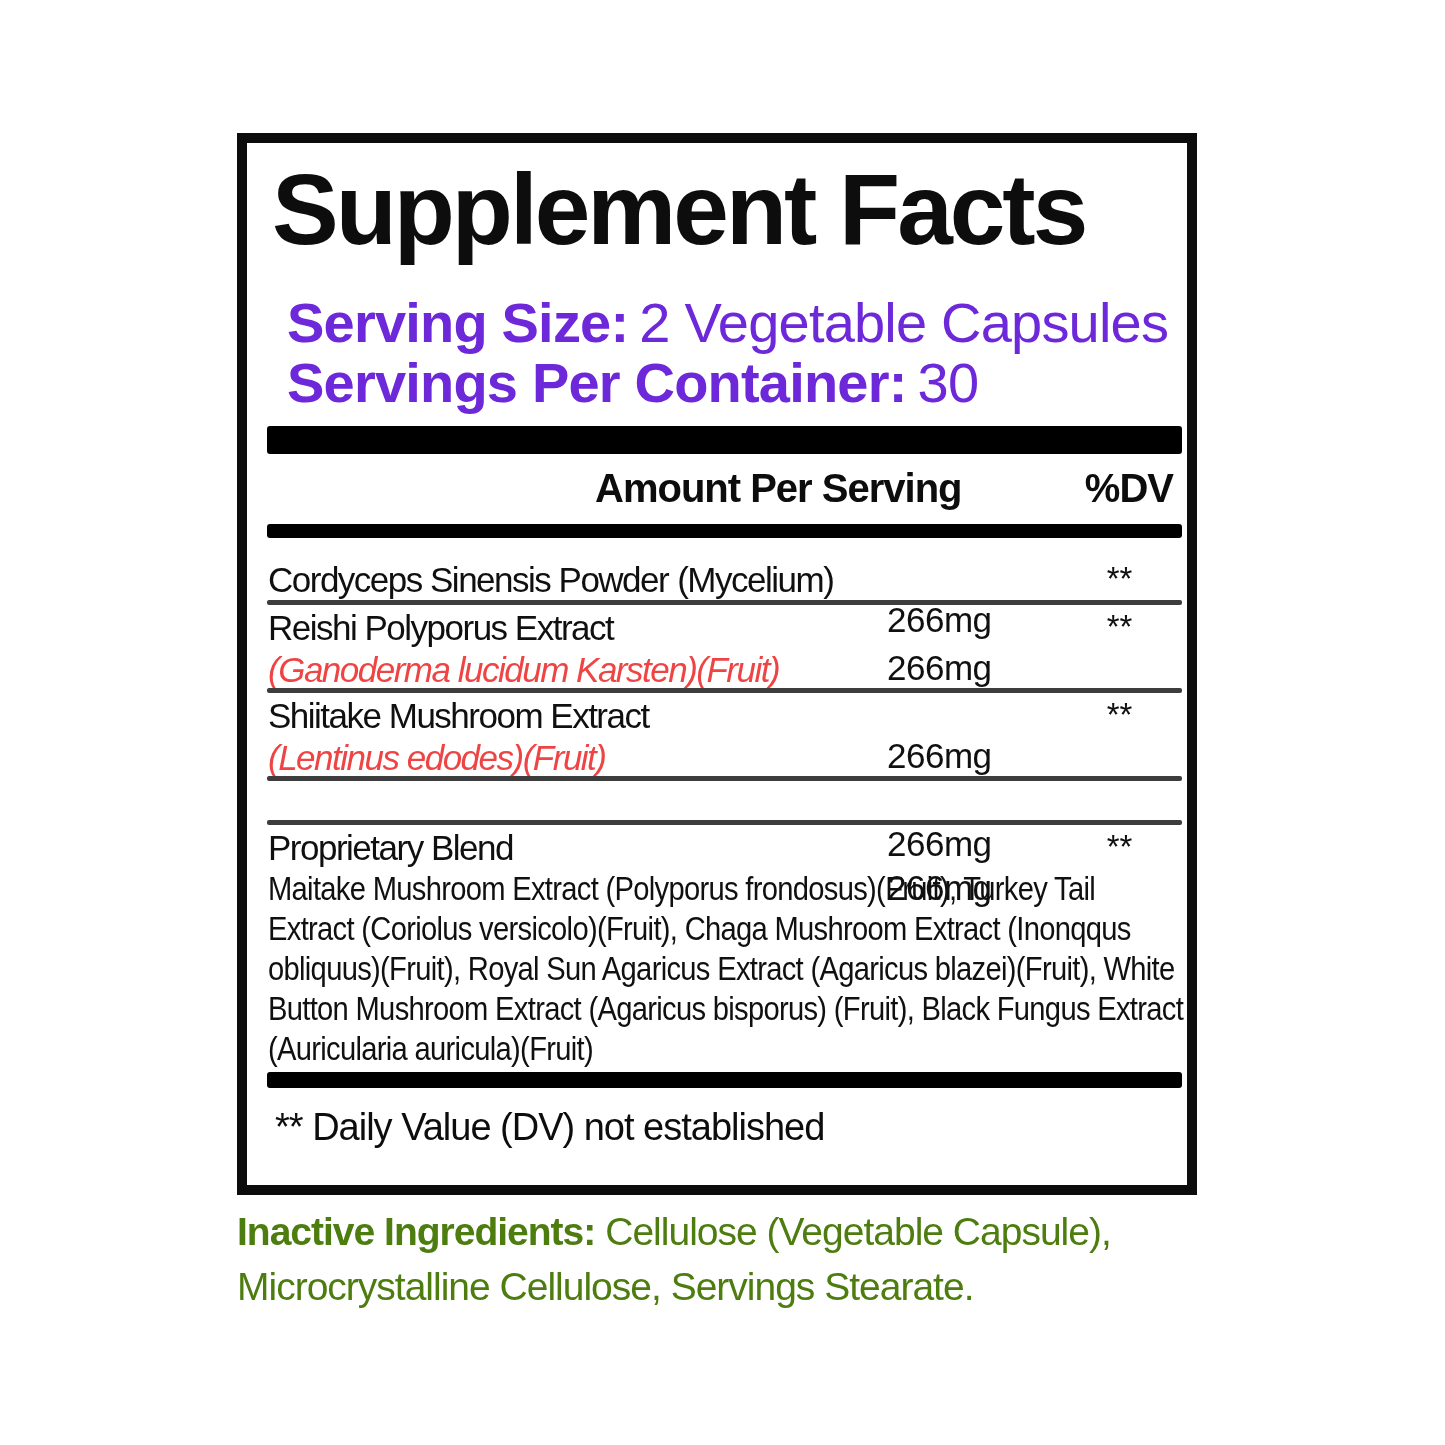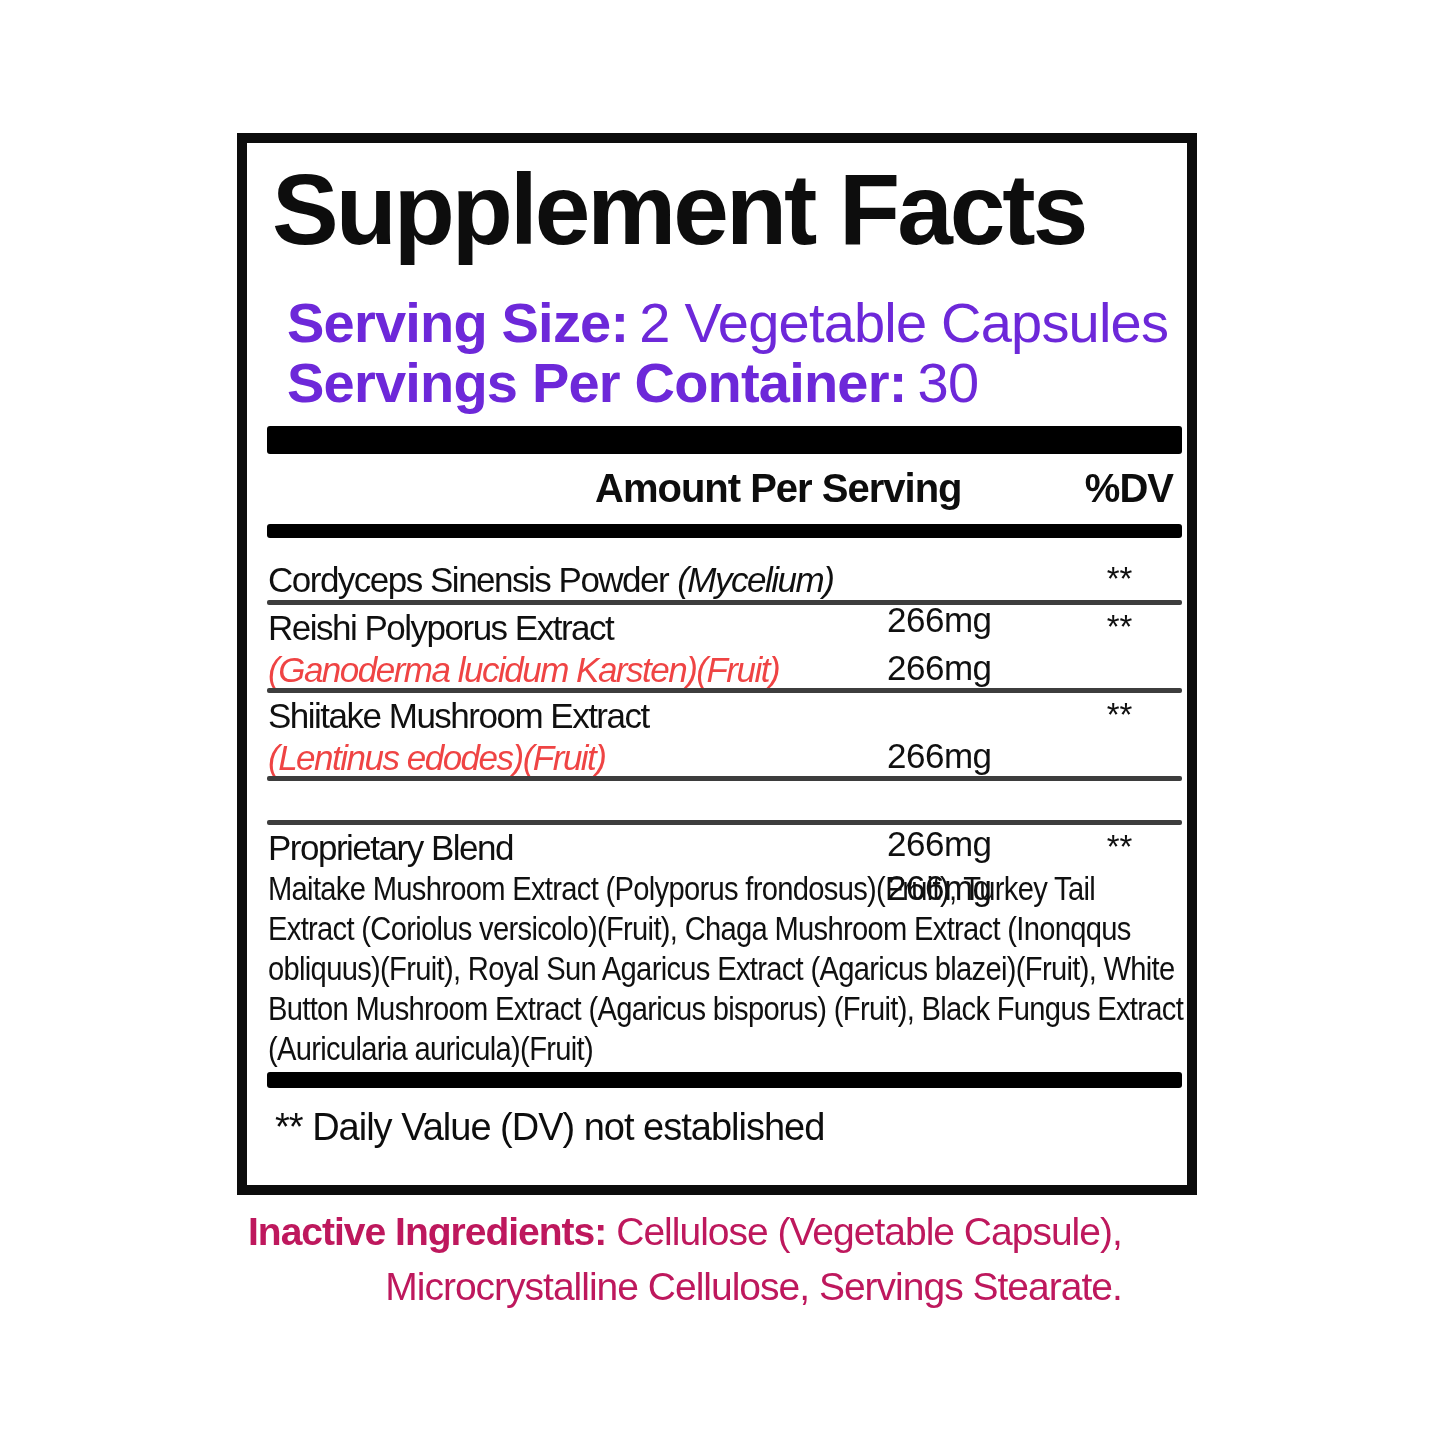--- a/index.html
+++ b/index.html
@@ -39,21 +39,21 @@
   .col-head{font-size:40px;font-weight:700;letter-spacing:-1px;white-space:nowrap;color:#0d0d0d;}
   .sep{
     left:20px;right:5px;height:5px;
     background:#3d3d3d;border-radius:2px;
   }
   .row{
     left:0;right:0;padding-left:21px;
     font-size:35px;letter-spacing:-1.5px;
     white-space:nowrap;color:#101010;
   }
-  .row .it{font-style:italic;margin-left:9px;}
+  .row .it{margin-left:9px;}
   .row .amt{position:absolute;left:640px;letter-spacing:-0.5px;margin-top:40px;}
   .row .dv{position:absolute;left:830px;width:85px;text-align:center;font-size:33px;letter-spacing:0;}
   .latin{
     left:21px;
     font-size:35px;font-style:italic;letter-spacing:-1.5px;
     white-space:nowrap;color:#ef4444;
   }
   .blend-desc{
     left:21px;top:725px;
     width:1070px;
@@ -61,23 +61,23 @@
     transform-origin:left top;
     font-size:34px;line-height:40px;letter-spacing:-0.8px;
     color:#101010;
   }
   .footnote{
     left:28px;top:963px;
     font-size:38px;letter-spacing:-1px;
     white-space:nowrap;color:#0d0d0d;text-align:right;
   }
   .inactive{
-    position:absolute;left:248px;top:1204px;
+    position:absolute;left:237px;top:1204px;
     font-size:39px;line-height:55px;letter-spacing:-1px;
-    color:#be185d;white-space:nowrap;text-align:right;
+    color:#4d7c0f;white-space:nowrap;
   }
   .inactive .b{font-weight:700;margin-right:10px;}
 </style>
 </head>
 <body>
 
 <div class="page">
 
   <div class="facts-box">
 

